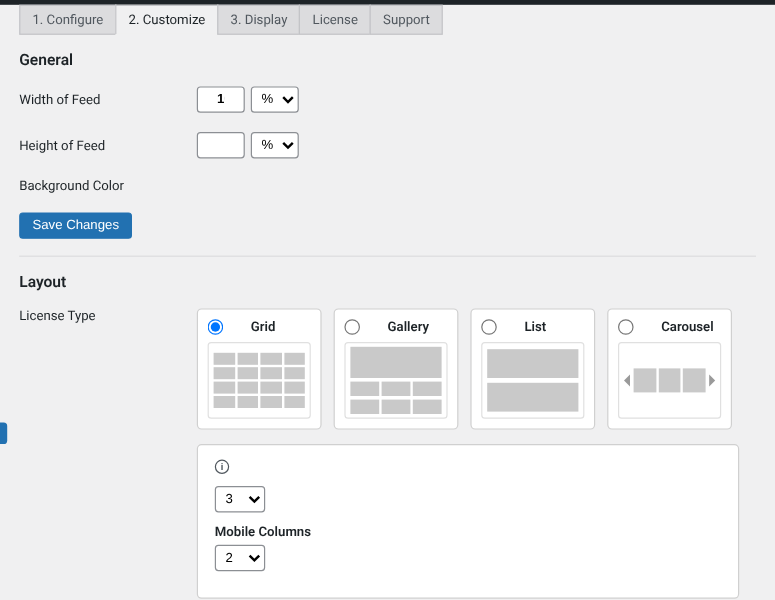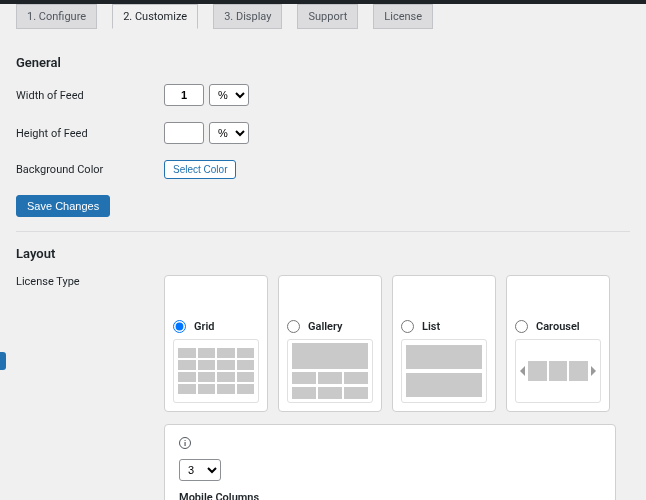--- a/index.html
+++ b/index.html
@@ -9,22 +9,22 @@
     background: #f0f0f1;
     color: #1d2327;
     width: 646px;
     height: 500px;
     overflow: hidden;
   }
   .top-bar { height: 4px; background: #1d2327; }
   .content { padding: 0 16px 16px 16px; }
   .tabs {
     display: flex;
-    gap: 16px;
-    margin-bottom: 26px;
+    gap: 0;
+    margin-bottom: 14px;
   }
   .tab {
     border: 1px solid #c3c4c7;
     background: #dcdcde;
     padding: 5px 10px;
     font-size: 11px;
     color: #50575e;
     margin-right: -1px;
     cursor: pointer;
   }
@@ -104,25 +104,24 @@
     border: 1px solid #d0d0d0;
     border-radius: 4px;
     background: #fff;
     width: 104px;
     padding: 8px 8px 8px 8px;
     cursor: pointer;
   }
   .layout-card-header {
     display: flex;
     align-items: center;
-    gap: 8px;
+    gap: 23px;
     font-size: 11px;
     font-weight: 600;
     margin-bottom: 6px;
-    margin-top: 36px;
   }
   .layout-card input[type=radio] { margin: 0; }
   .preview {
     border: 1px solid #e0e0e0;
     border-radius: 3px;
     padding: 4px;
     height: 64px;
     display: flex;
     align-items: center;
     justify-content: center;
@@ -191,22 +190,22 @@
 <body>
 
 <div class="top-bar"></div>
 <div class="left-handle"></div>
 
 <div class="content">
   <div class="tabs">
     <div class="tab">1. Configure</div>
     <div class="tab active">2. Customize</div>
     <div class="tab">3. Display</div>
+    <div class="tab">License</div>
     <div class="tab">Support</div>
-    <div class="tab">License</div>
   </div>
 
   <div class="section-title">General</div>
 
   <div class="field-row">
     <div class="field-label">Width of Feed</div>
     <input class="text-input" value="100" style="">
     <select class="select-small">
       <option>%</option>
     </select>
@@ -215,21 +214,20 @@
   <div class="field-row">
     <div class="field-label">Height of Feed</div>
     <input class="text-input" value="" style="">
     <select class="select-small">
       <option>%</option>
     </select>
   </div>
 
   <div class="field-row">
     <div class="field-label">Background Color</div>
-    <button class="color-btn">Select Color</button>
   </div>
 
   <button class="save-btn">Save Changes</button>
 
   <hr class="divider">
 
   <div class="section-title">Layout</div>
 
   <div class="layout-row">
     <div class="field-label">License Type</div>

